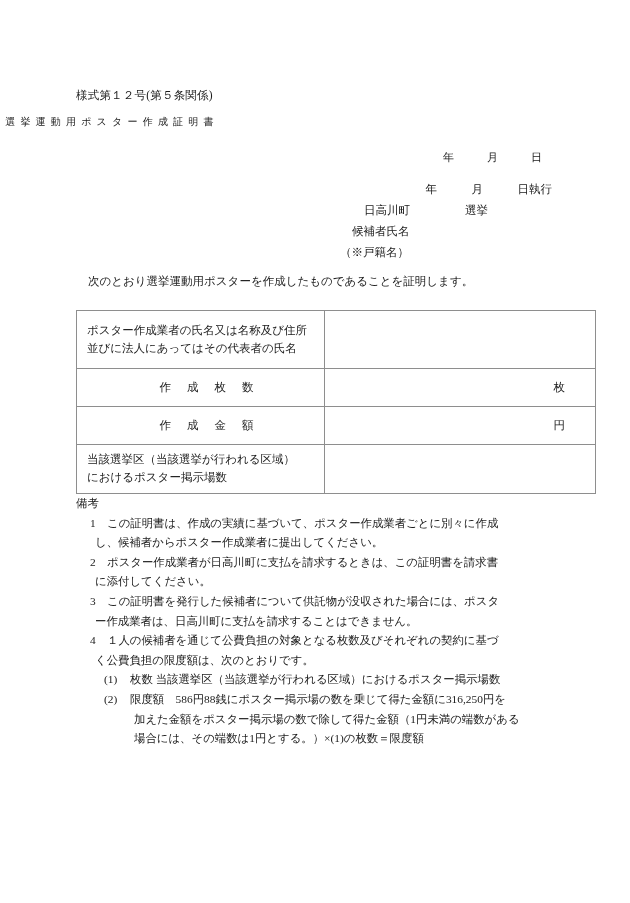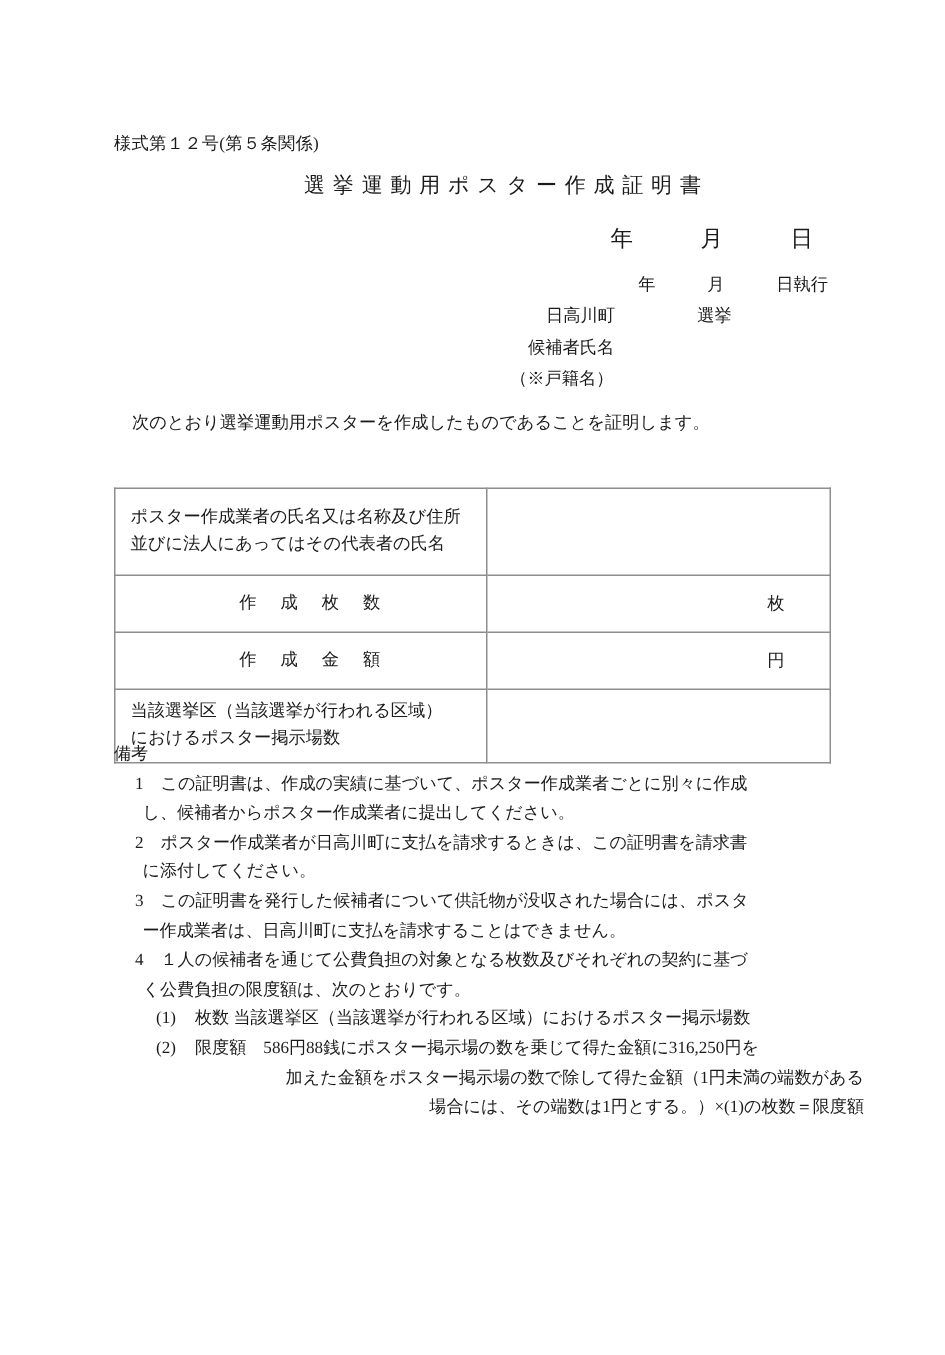--- a/index.html
+++ b/index.html
@@ -30,34 +30,32 @@
     letter-spacing: 0.2px;
     white-space: nowrap;
   }
 
   
   .doc-title {
     position: absolute;
     left: 0;
     right: 0;
     top: 115px;
-    text-align: center;
-    font-size: 14px;
+    font-size: 10px;
     letter-spacing: 5.2px;
     text-indent: 5.2px;
     white-space: nowrap;
-    padding-left: 40px;
   }
 
   
   .date-line-1 {
     position: absolute;
     top: 150px;
     right: 88px;
-    font-size: 15px;
+    font-size: 11px;
     white-space: nowrap;
   }
   .date-line-2 {
     position: absolute;
     top: 182px;
     right: 78px;
     font-size: 11.5px;
     white-space: nowrap;
   }
   .issuer-row {
@@ -92,25 +90,24 @@
     left: 88px;
     font-size: 11.5px;
     white-space: nowrap;
   }
 
   
   .tbl {
     position: absolute;
     left: 76px;
     top: 310px;
-    width: 478px;
+    width: 520px;
     border-collapse: collapse;
     table-layout: fixed;
     border: 1.6px solid #000000;
-    margin-top: 15px;
   }
   .tbl td {
     border: 0.9px solid #8e8e8e;
     font-size: 11.5px;
     vertical-align: middle;
     padding: 0;
   }
   .tbl .lbl {
     width: 237px;
     padding: 6px 0 6px 10px;
@@ -162,21 +159,21 @@
   .sub-item {
     position: relative;
     padding-left: 54px;
   }
   .sub-item .snum {
     position: absolute;
     left: 28px;
     top: 0;
   }
   .sub-item .ln { display: block; white-space: nowrap; }
-  .sub-item .ln.cont2 { margin-left: 28px; text-align: right; }
+  .sub-item .ln.cont2 { margin-left: 4px; }
 </style>
 </head>
 <body>
 
 <div class="page">
 
   <div class="form-no">様式第１２号(第５条関係)</div>
 
   <div class="doc-title">選挙運動用ポスター作成証明書</div>
 

